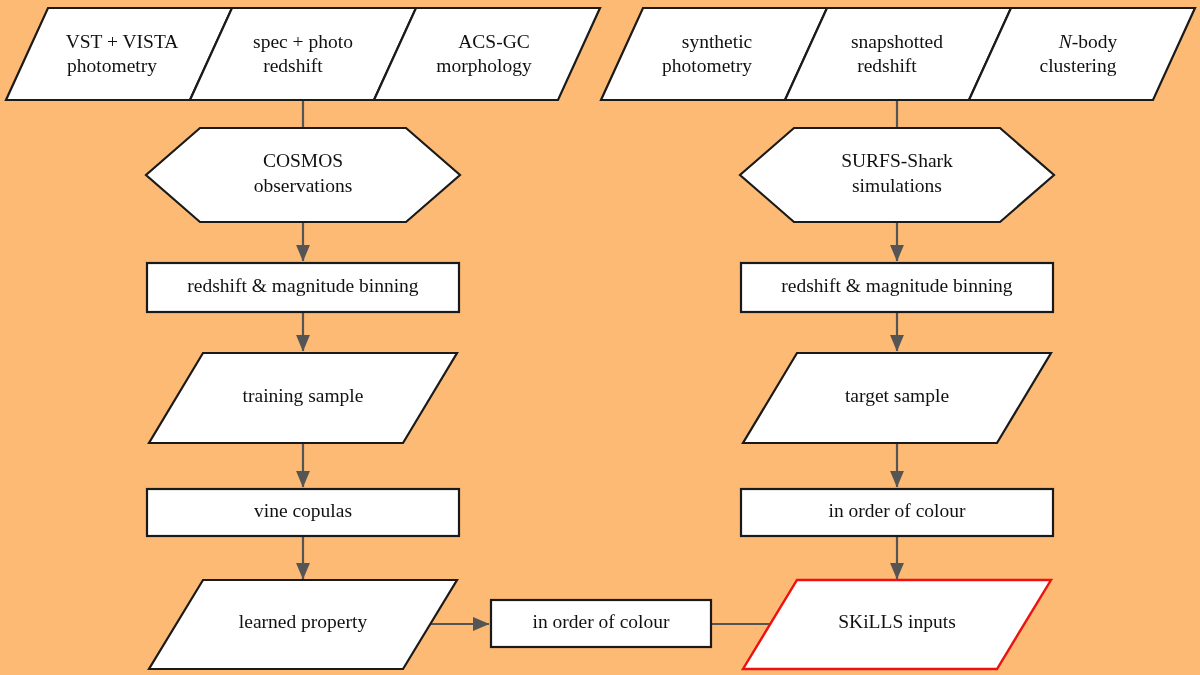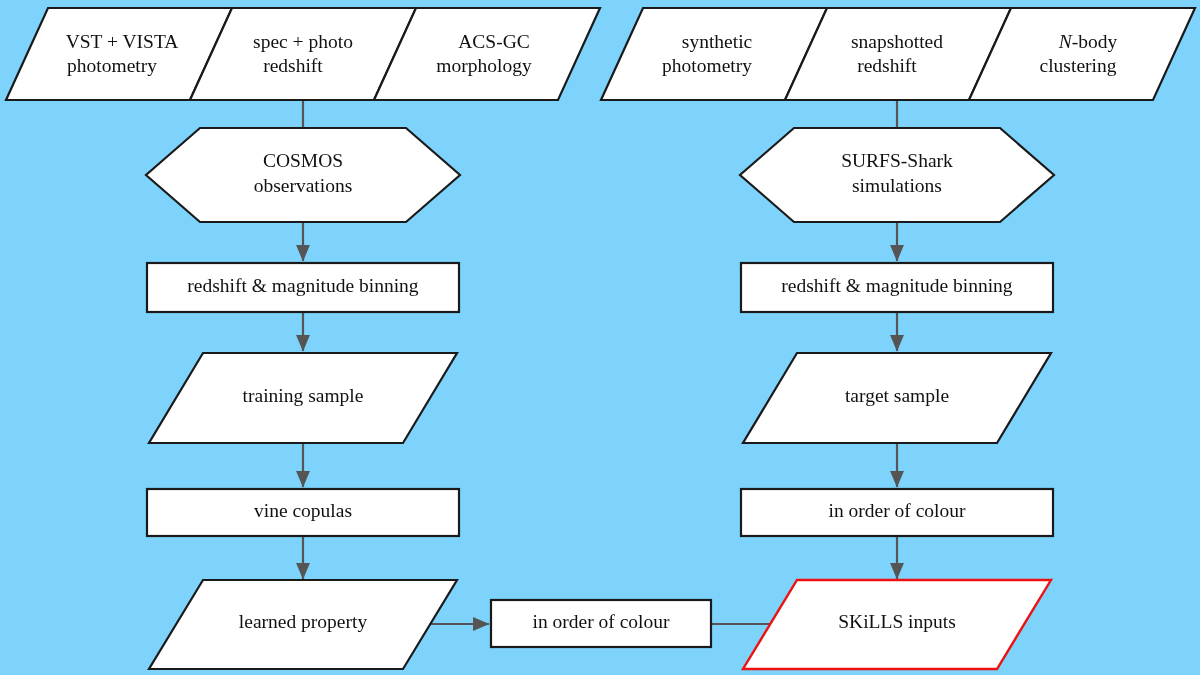--- a/index.html
+++ b/index.html
@@ -9,21 +9,21 @@
     background: #ffffff;
   }
   body {
     font-family: "Liberation Serif", "DejaVu Serif", serif;
     color: #111111;
   }
   #diagram-root {
     position: relative;
     width: 1200px;
     height: 675px;
-    background: #7dd3fc;
+    background: #fdba74;
     overflow: hidden;
   }
   #flow-svg {
     position: absolute;
     left: 0;
     top: 0;
     width: 1200px;
     height: 675px;
   }
   .shape-stroke {

